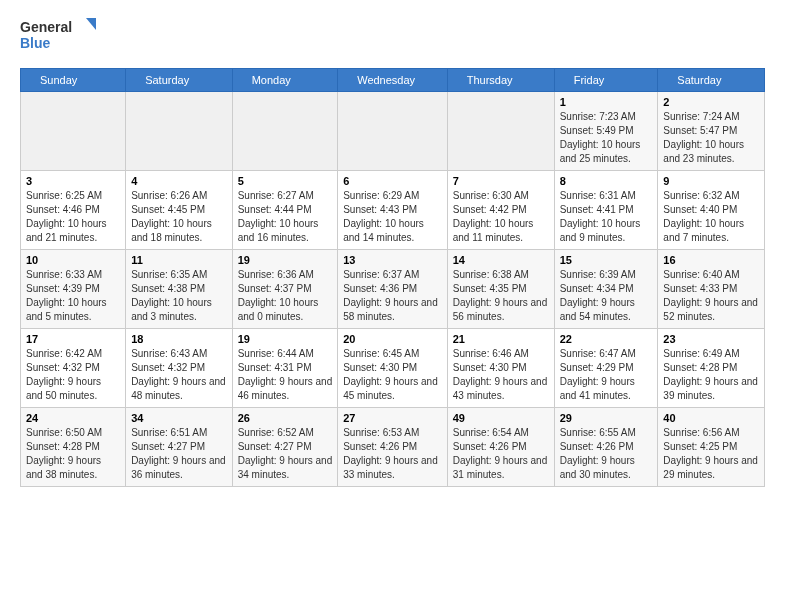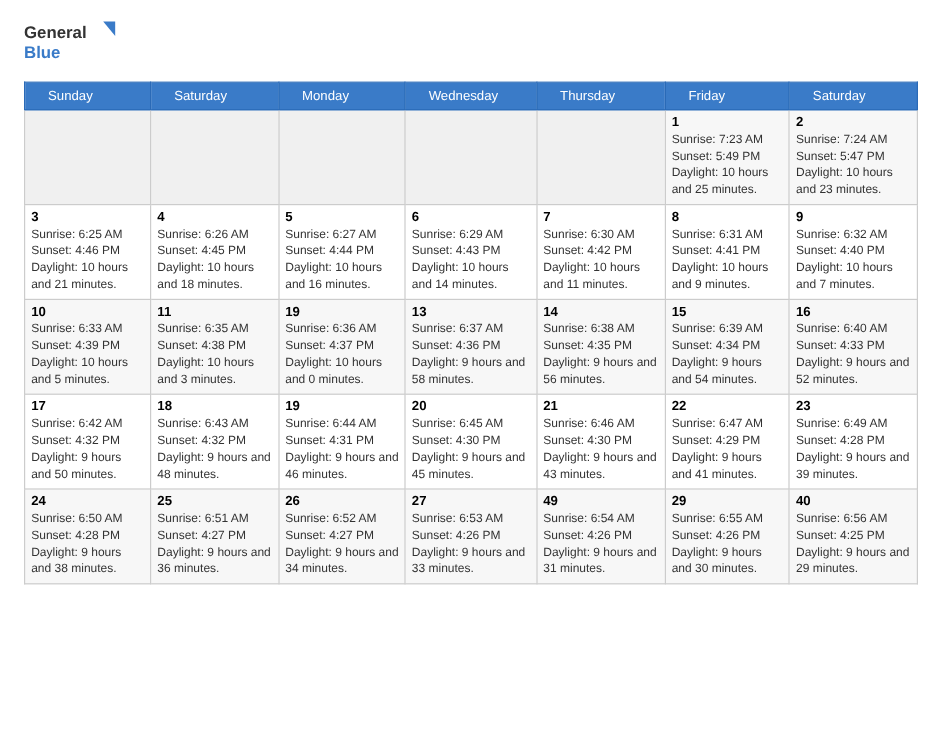--- a/index.html
+++ b/index.html
@@ -217,21 +217,21 @@
             <span class="day-num">23</span>
             <div class="day-info">Sunrise: 6:49 AM<br>Sunset: 4:28 PM<br>Daylight: 9 hours and 39 minutes.</div>
           </td>
         </tr>
         <tr>
           <td>
             <span class="day-num">24</span>
             <div class="day-info">Sunrise: 6:50 AM<br>Sunset: 4:28 PM<br>Daylight: 9 hours and 38 minutes.</div>
           </td>
           <td>
-            <span class="day-num">25</span>
+            <span class="day-num">34</span>
             <div class="day-info">Sunrise: 6:51 AM<br>Sunset: 4:27 PM<br>Daylight: 9 hours and 36 minutes.</div>
           </td>
           <td>
             <span class="day-num">26</span>
             <div class="day-info">Sunrise: 6:52 AM<br>Sunset: 4:27 PM<br>Daylight: 9 hours and 34 minutes.</div>
           </td>
           <td>
             <span class="day-num">27</span>
             <div class="day-info">Sunrise: 6:53 AM<br>Sunset: 4:26 PM<br>Daylight: 9 hours and 33 minutes.</div>
           </td>

